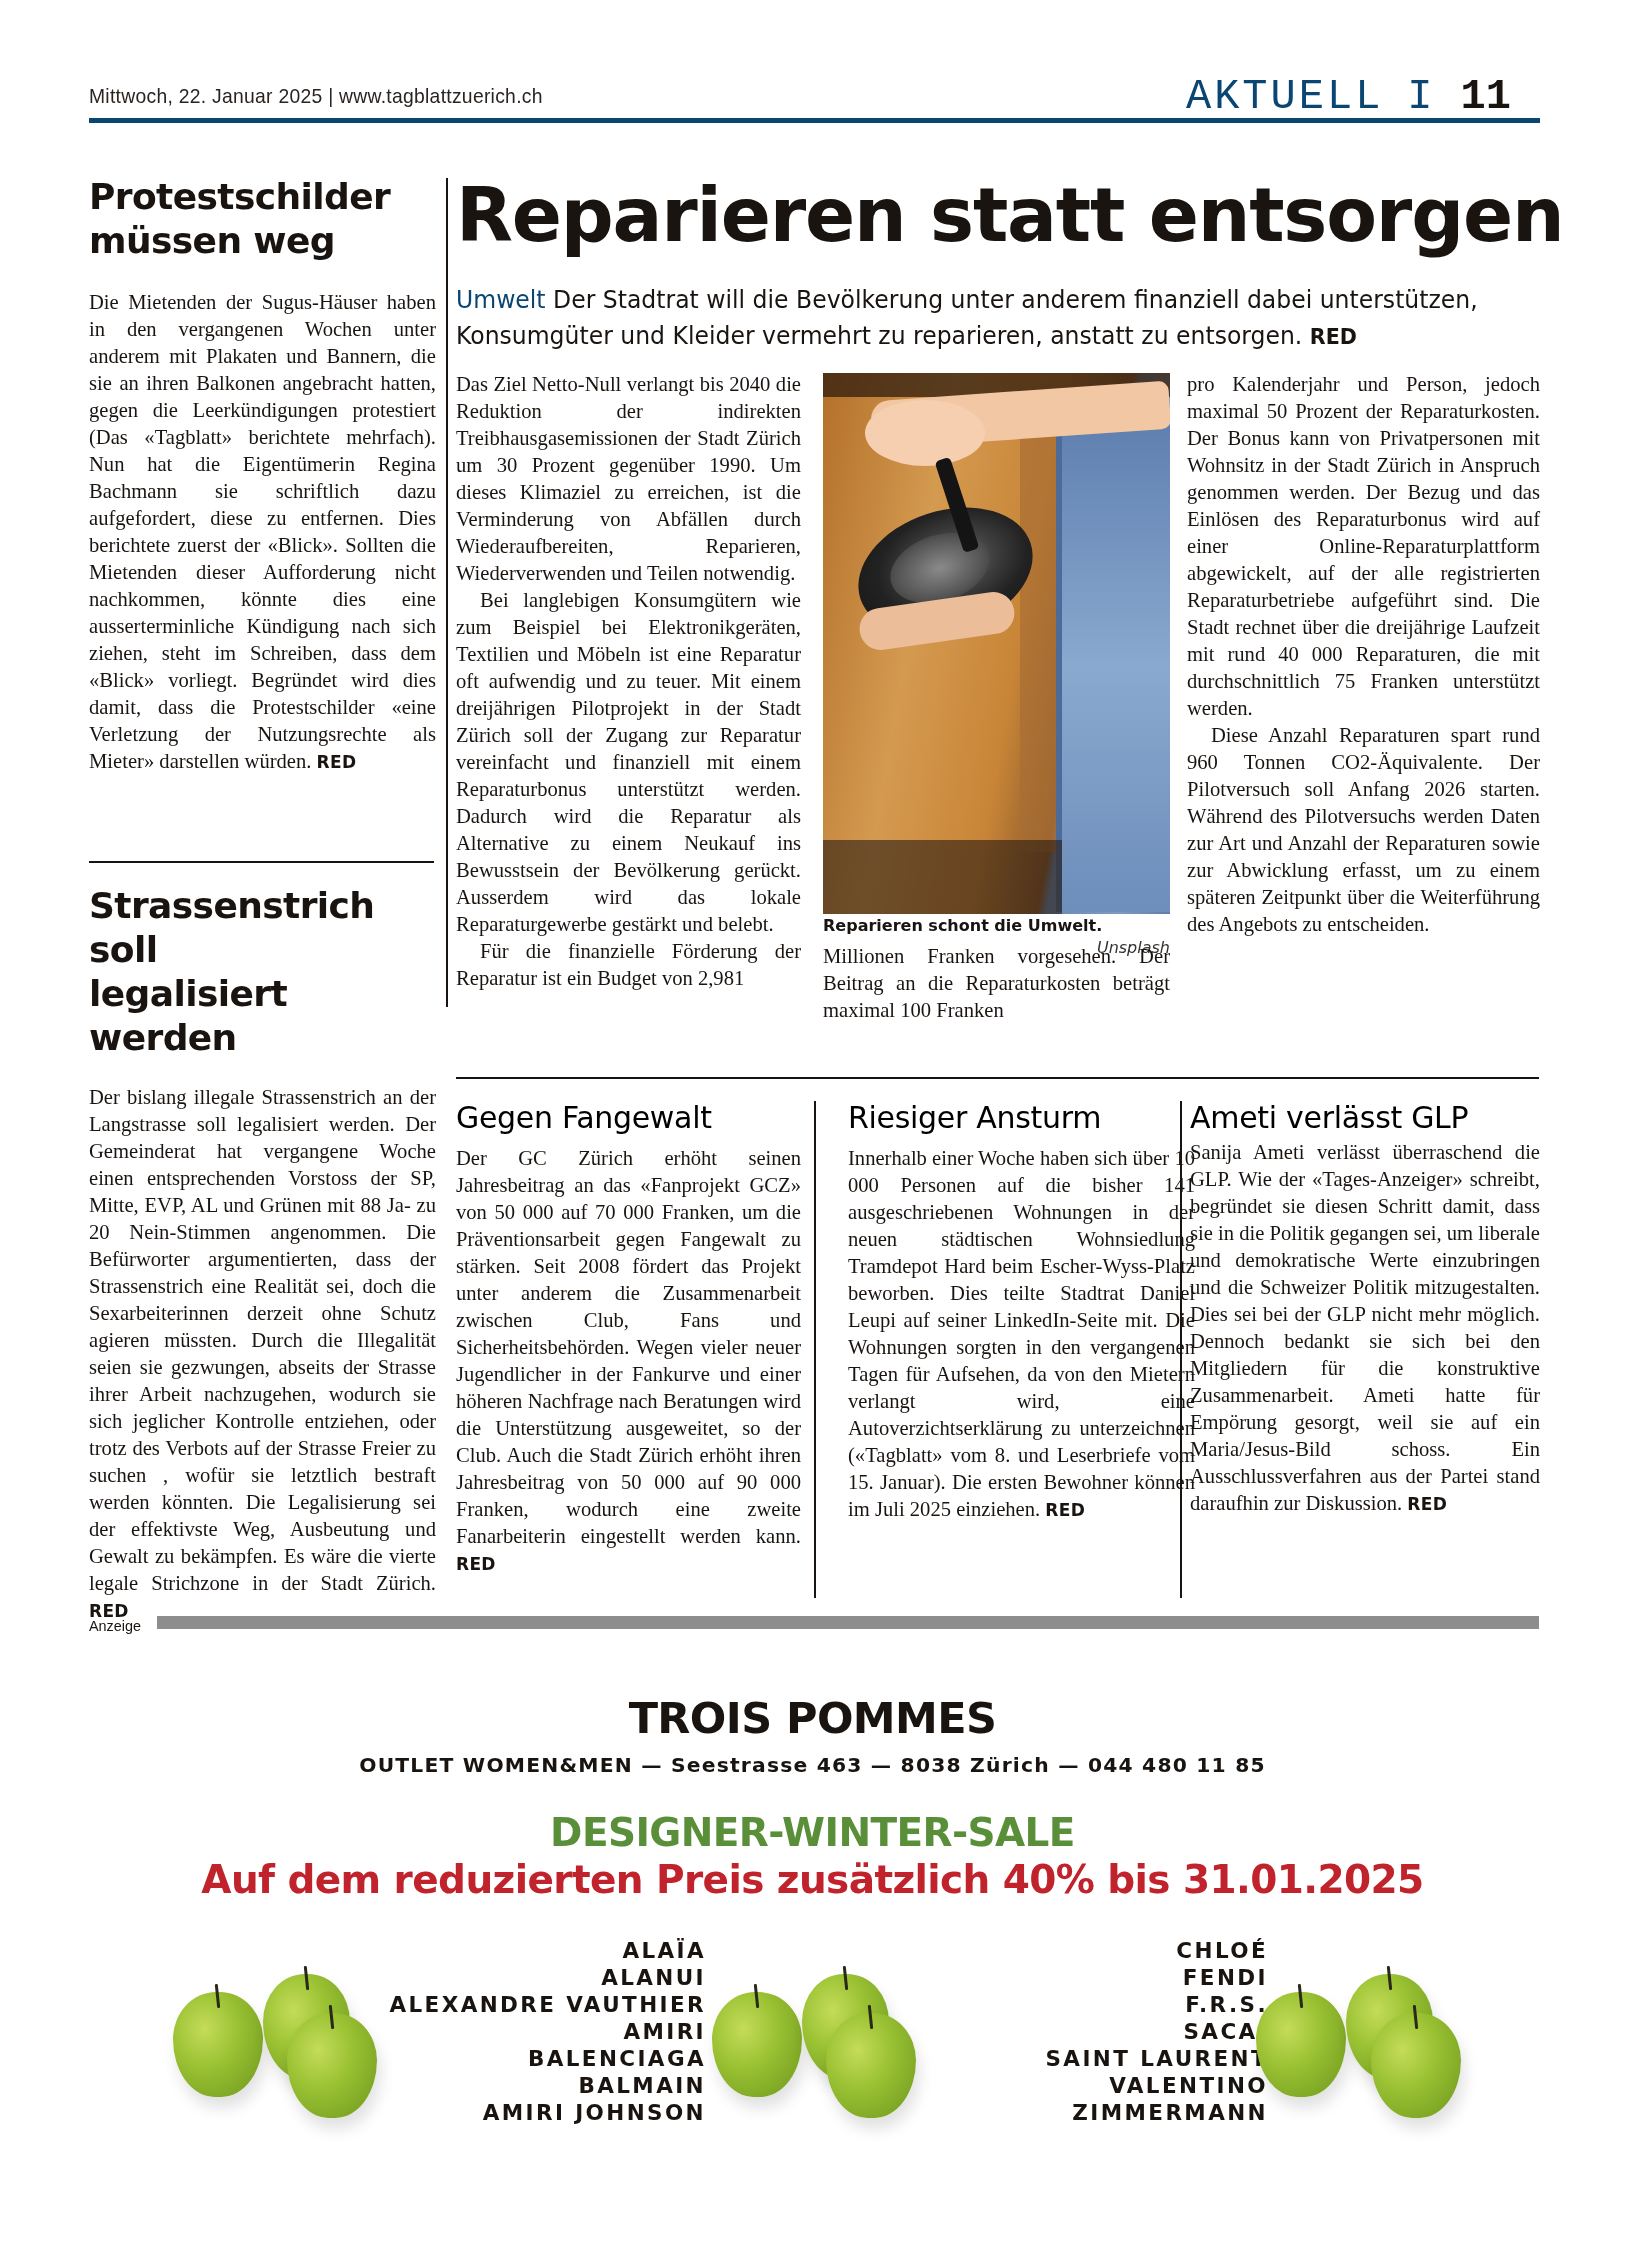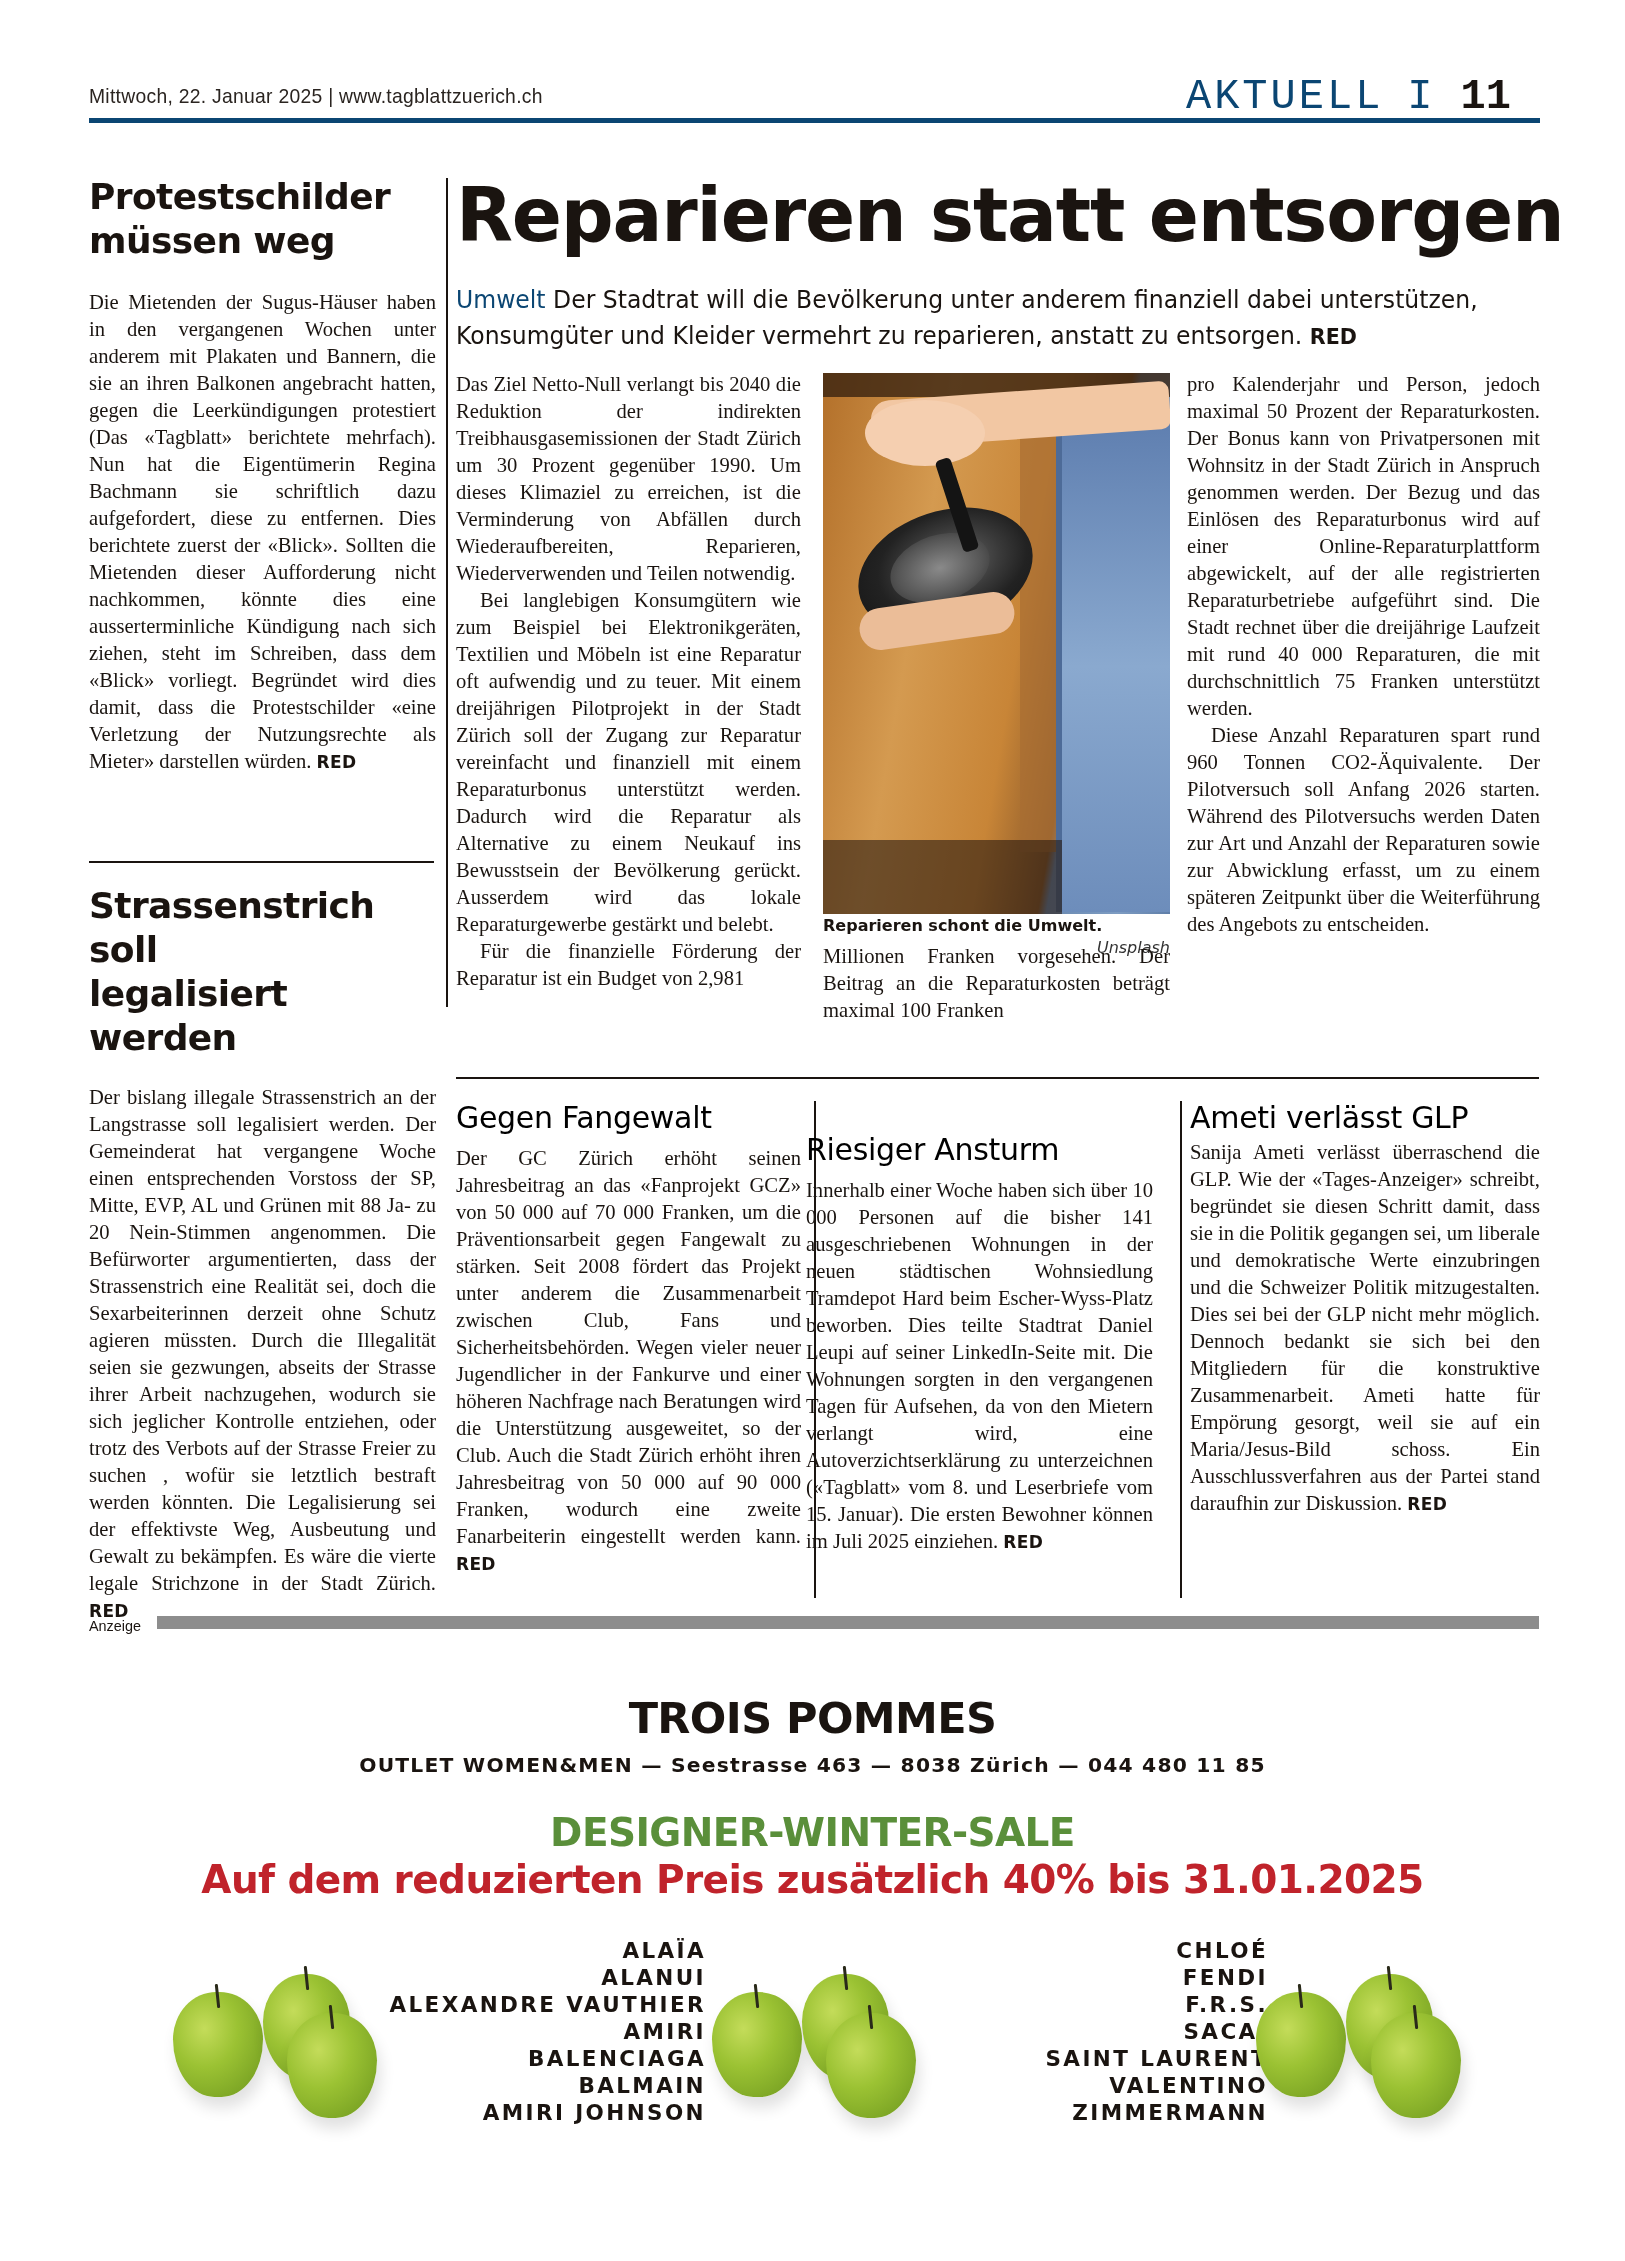--- a/index.html
+++ b/index.html
@@ -130,21 +130,21 @@
 <div class="abs hrule" style="left:456px; top:1077px; width:1083px;"></div>
 
 <div class="abs" style="left:456px; top:1097px; width:345px;">
   <div class="h-small">Gegen Fangewalt</div>
   <div class="col" style="margin-top:6px;">
     <p><span>Der GC Zürich erhöht seinen Jahresbeitrag an das «Fanprojekt GCZ» von 50 000 auf 70 000 Franken, um die Präventionsarbeit gegen Fangewalt zu stärken. Seit 2008 fördert das Projekt unter anderem die Zusammenarbeit zwischen Club, Fans und Sicherheitsbehörden. Wegen vieler neuer Jugendlicher in der Fankurve und einer höheren Nachfrage nach Beratungen wird die Unterstützung ausgeweitet, so der Club. Auch die Stadt Zürich erhöht ihren Jahresbeitrag von 50 000 auf 90 000 Franken, wodurch eine zweite Fanarbeiterin eingestellt werden kann.</span> <span class="red">RED</span></p>
   </div>
 </div>
 <div class="abs vrule" style="left:814px; top:1101px; height:497px;"></div>
 
-<div class="abs" style="left:806px; top:1097px; width:347px;margin-top:32px;">
+<div class="abs" style="left:848px; top:1097px; width:347px;">
   <div class="h-small">Riesiger Ansturm</div>
   <div class="col" style="margin-top:6px;">
     <p><span>Innerhalb einer Woche haben sich über 10 000 Personen auf die bisher 141 ausgeschriebenen Wohnungen in der neuen städtischen Wohnsiedlung Tramdepot Hard beim Escher-Wyss-Platz beworben. Dies teilte Stadtrat Daniel Leupi auf seiner LinkedIn-Seite mit. Die Wohnungen sorgten in den vergangenen Tagen für Aufsehen, da von den Mietern verlangt wird, eine Autoverzichtserklärung zu unterzeichnen («Tagblatt» vom 8. und Leserbriefe vom 15. Januar). Die ersten Bewohner können im Juli 2025 einziehen.</span> <span class="red">RED</span></p>
   </div>
 </div>
 <div class="abs vrule" style="left:1180px; top:1101px; height:497px;"></div>
 
 <div class="abs" style="left:1190px; top:1097px; width:350px;">
   <div class="h-small">Ameti verlässt GLP</div>
   <div class="col" style="margin-top:0;">

